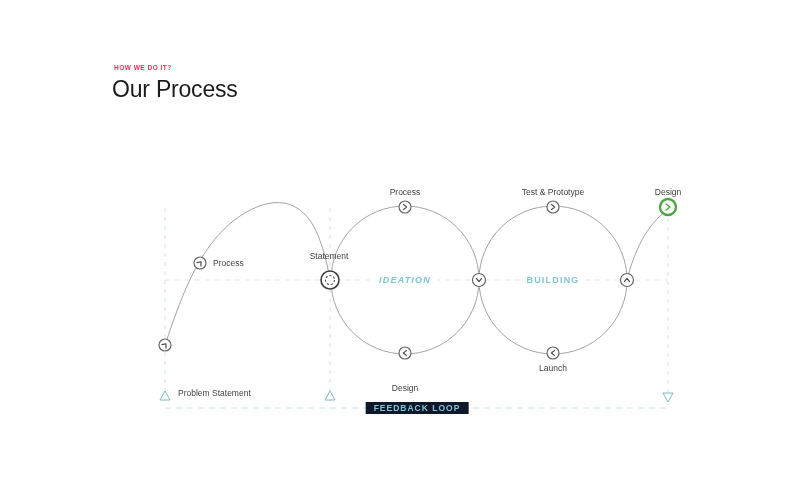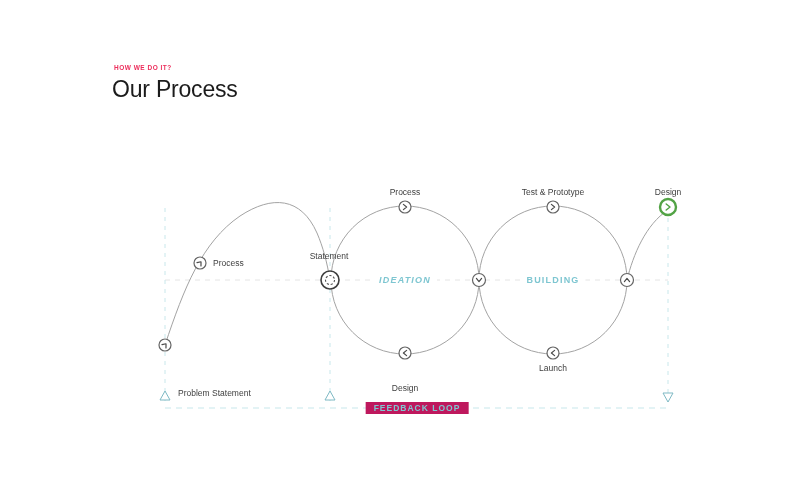--- a/index.html
+++ b/index.html
@@ -34,21 +34,21 @@
   .lbl.center{transform:translate(-50%,-50%);}
   .lbl.vcenter{transform:translateY(-50%);}
   .phase-lbl{
     position:absolute;transform:translate(-50%,-50%);z-index:3;
     font-size:9px;font-weight:700;letter-spacing:1.2px;color:var(--phase-teal);
     background:#fff;padding:1px 6px;white-space:nowrap;
   }
   .feedback-lbl{
     position:absolute;transform:translate(-50%,-50%);z-index:3;
     font-size:8.5px;font-weight:700;letter-spacing:1px;color:var(--phase-teal);
-    background:#be185d;padding:1px 8px;white-space:nowrap;
+    background:#0f172a;padding:1px 8px;white-space:nowrap;
   }
 </style>
 </head>
 <body>
 
 <div class="stage">
 
   <div class="eyebrow">HOW WE DO IT?</div>
   <div class="title">Our Process</div>
 

